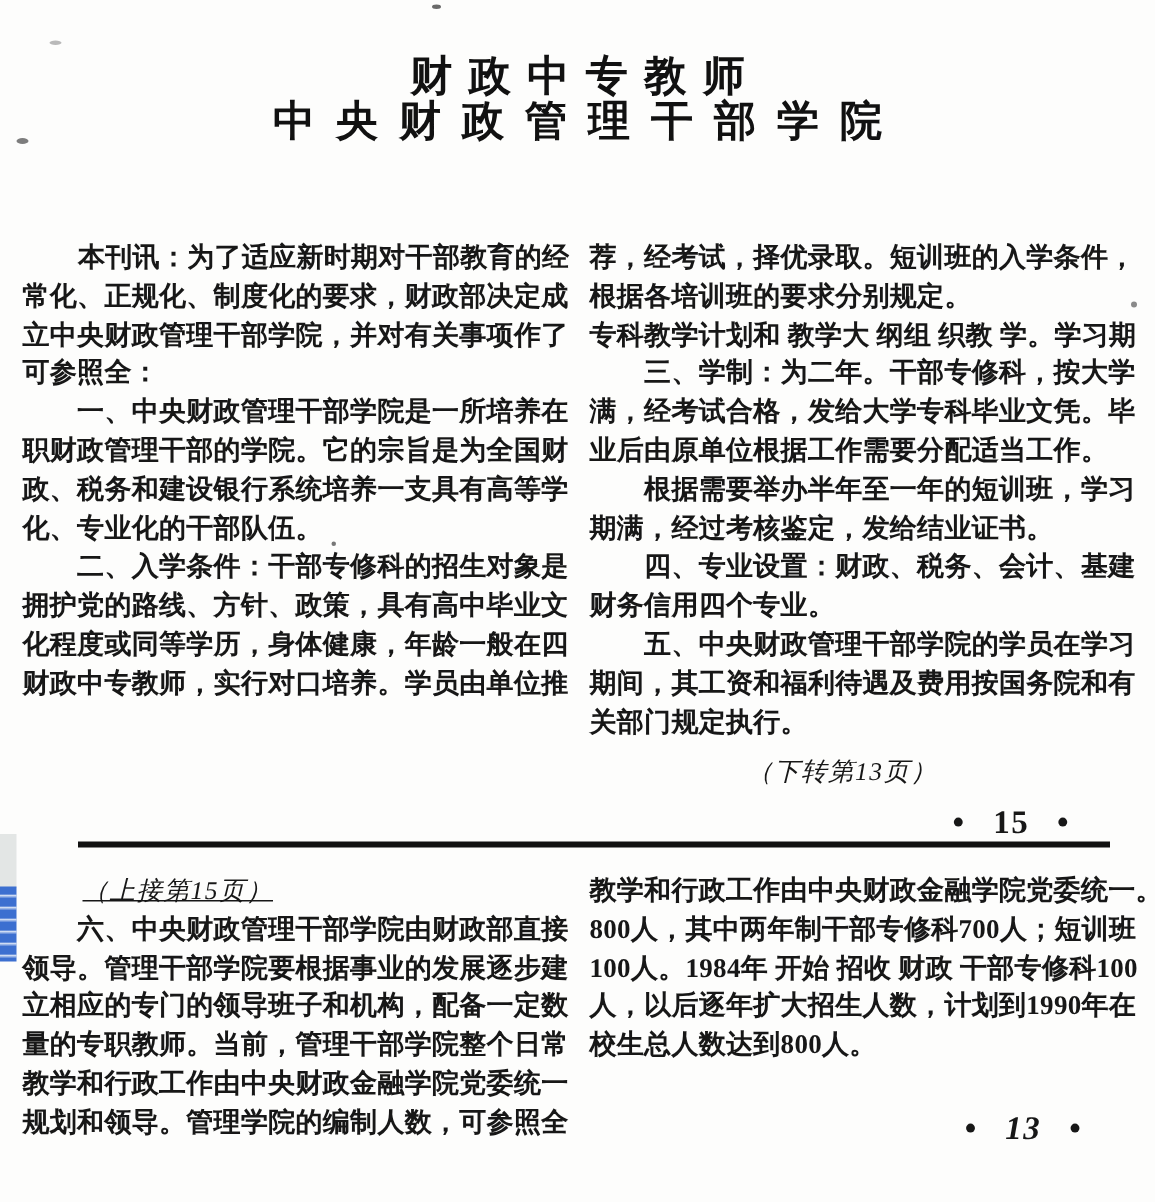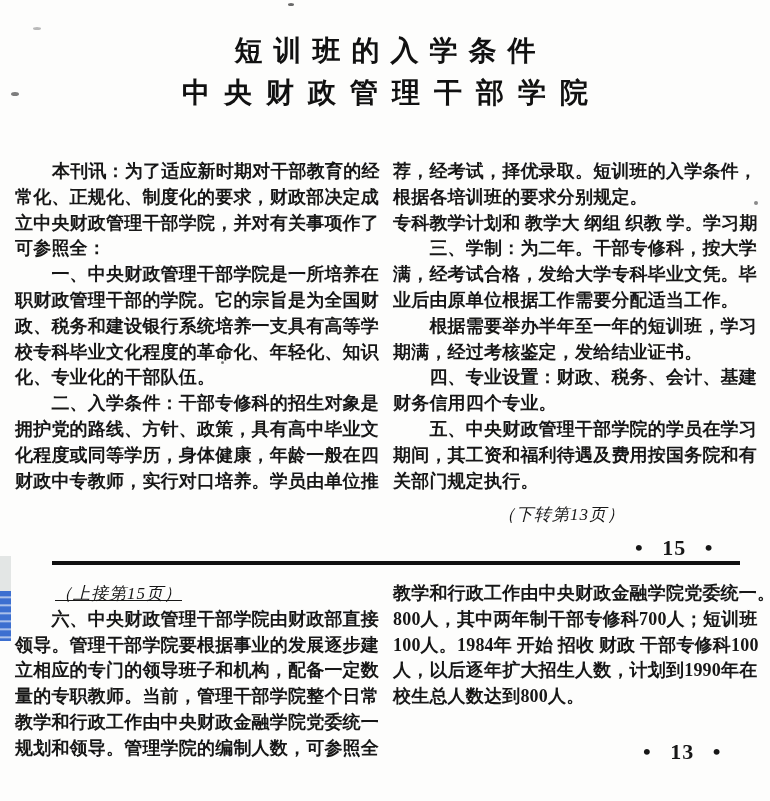--- a/index.html
+++ b/index.html
@@ -25,21 +25,21 @@
     font-size: 28px;
     letter-spacing: 11px;
     padding-left: 11px; 
     line-height: 30px;
   }
   .title-line2 {
     font-size: 28px;
     letter-spacing: 14px;
     padding-left: 14px;
     line-height: 30px;
-    margin-top: 12px;
+    margin-top: 0;
     text-align: center;
   }
   
   .col {
     position: absolute;
     width: 378px;
     white-space: nowrap;
     font-size: 18px;
     font-weight: 700;
   }
@@ -69,21 +69,21 @@
   .note-back    { margin-left: 40px;  height: 25.8px; line-height: 25.8px; text-decoration: underline; }
 
   
   .page-num {
     font-size: 22px;
     font-weight: 700;
     word-spacing: 12px;
     letter-spacing: 1px;
   }
   .page-num-15 { margin-left: 242px; margin-top: 7px; height: 25.8px; line-height: 25.8px; }
-  .page-num-13 { margin-left: 250px; margin-top: 29px; height: 25.8px; line-height: 25.8px; }
+  .page-num-13 { margin-left: 250px; margin-top: 29px; height: 25.8px; line-height: 25.8px; font-style: italic; }
 
   
   .section-divider {
     position: absolute;
     left: 52px; top: 561px;
     width: 688px; height: 4px;
     background: #111;
   }
 
   
@@ -109,33 +109,32 @@
   .speck-a { left: 288px; top: 3px;  width: 6px; height: 3px; background: #6a6a6a; }
   .speck-b { left: 33px;  top: 27px; width: 8px; height: 3px; background: #b9b9b9; }
   .speck-c { left: 11px;  top: 92px; width: 8px; height: 4px; background: #7d7d7d; }
   .speck-d { left: 754px; top: 201px; width: 4px; height: 4px; background: #8a8a8a; }
   .speck-e { left: 221px; top: 361px; width: 3px; height: 3px; background: #777; }
 </style>
 </head>
 <body>
 
 <div class="title-block">
-  <div class="title-line1">短训班的入学条件</div>
+  <div class="title-line1">财政中专教师</div>
   <div class="title-line2">中央财政管理干部学院</div>
 </div>
 
 <div class="col col-top-left">
   <div class="ln"><span class="indent2"></span><span class="lead-hei">本刊讯：</span><span>为了适应新时期对干部教育的经</span></div>
   <div class="ln">常化、正规化、制度化的要求，财政部决定成</div>
   <div class="ln">立中央财政管理干部学院，并对有关事项作了</div>
   <div class="ln">可参照全：</div>
   <div class="ln">　　一、中央财政管理干部学院是一所培养在</div>
   <div class="ln">职财政管理干部的学院。它的宗旨是为全国财</div>
   <div class="ln">政、税务和建设银行系统培养一支具有高等学</div>
-  <div class="ln">校专科毕业文化程度的革命化、年轻化、知识</div>
   <div class="ln">化、专业化的干部队伍。</div>
   <div class="ln">　　二、入学条件：干部专修科的招生对象是</div>
   <div class="ln">拥护党的路线、方针、政策，具有高中毕业文</div>
   <div class="ln">化程度或同等学历，身体健康，年龄一般在四</div>
   <div class="ln">财政中专教师，实行对口培养。学员由单位推</div>
 </div>
 
 <div class="col col-top-right">
   <div class="ln">荐，经考试，择优录取。短训班的入学条件，</div>
   <div class="ln">根据各培训班的要求分别规定。</div>

